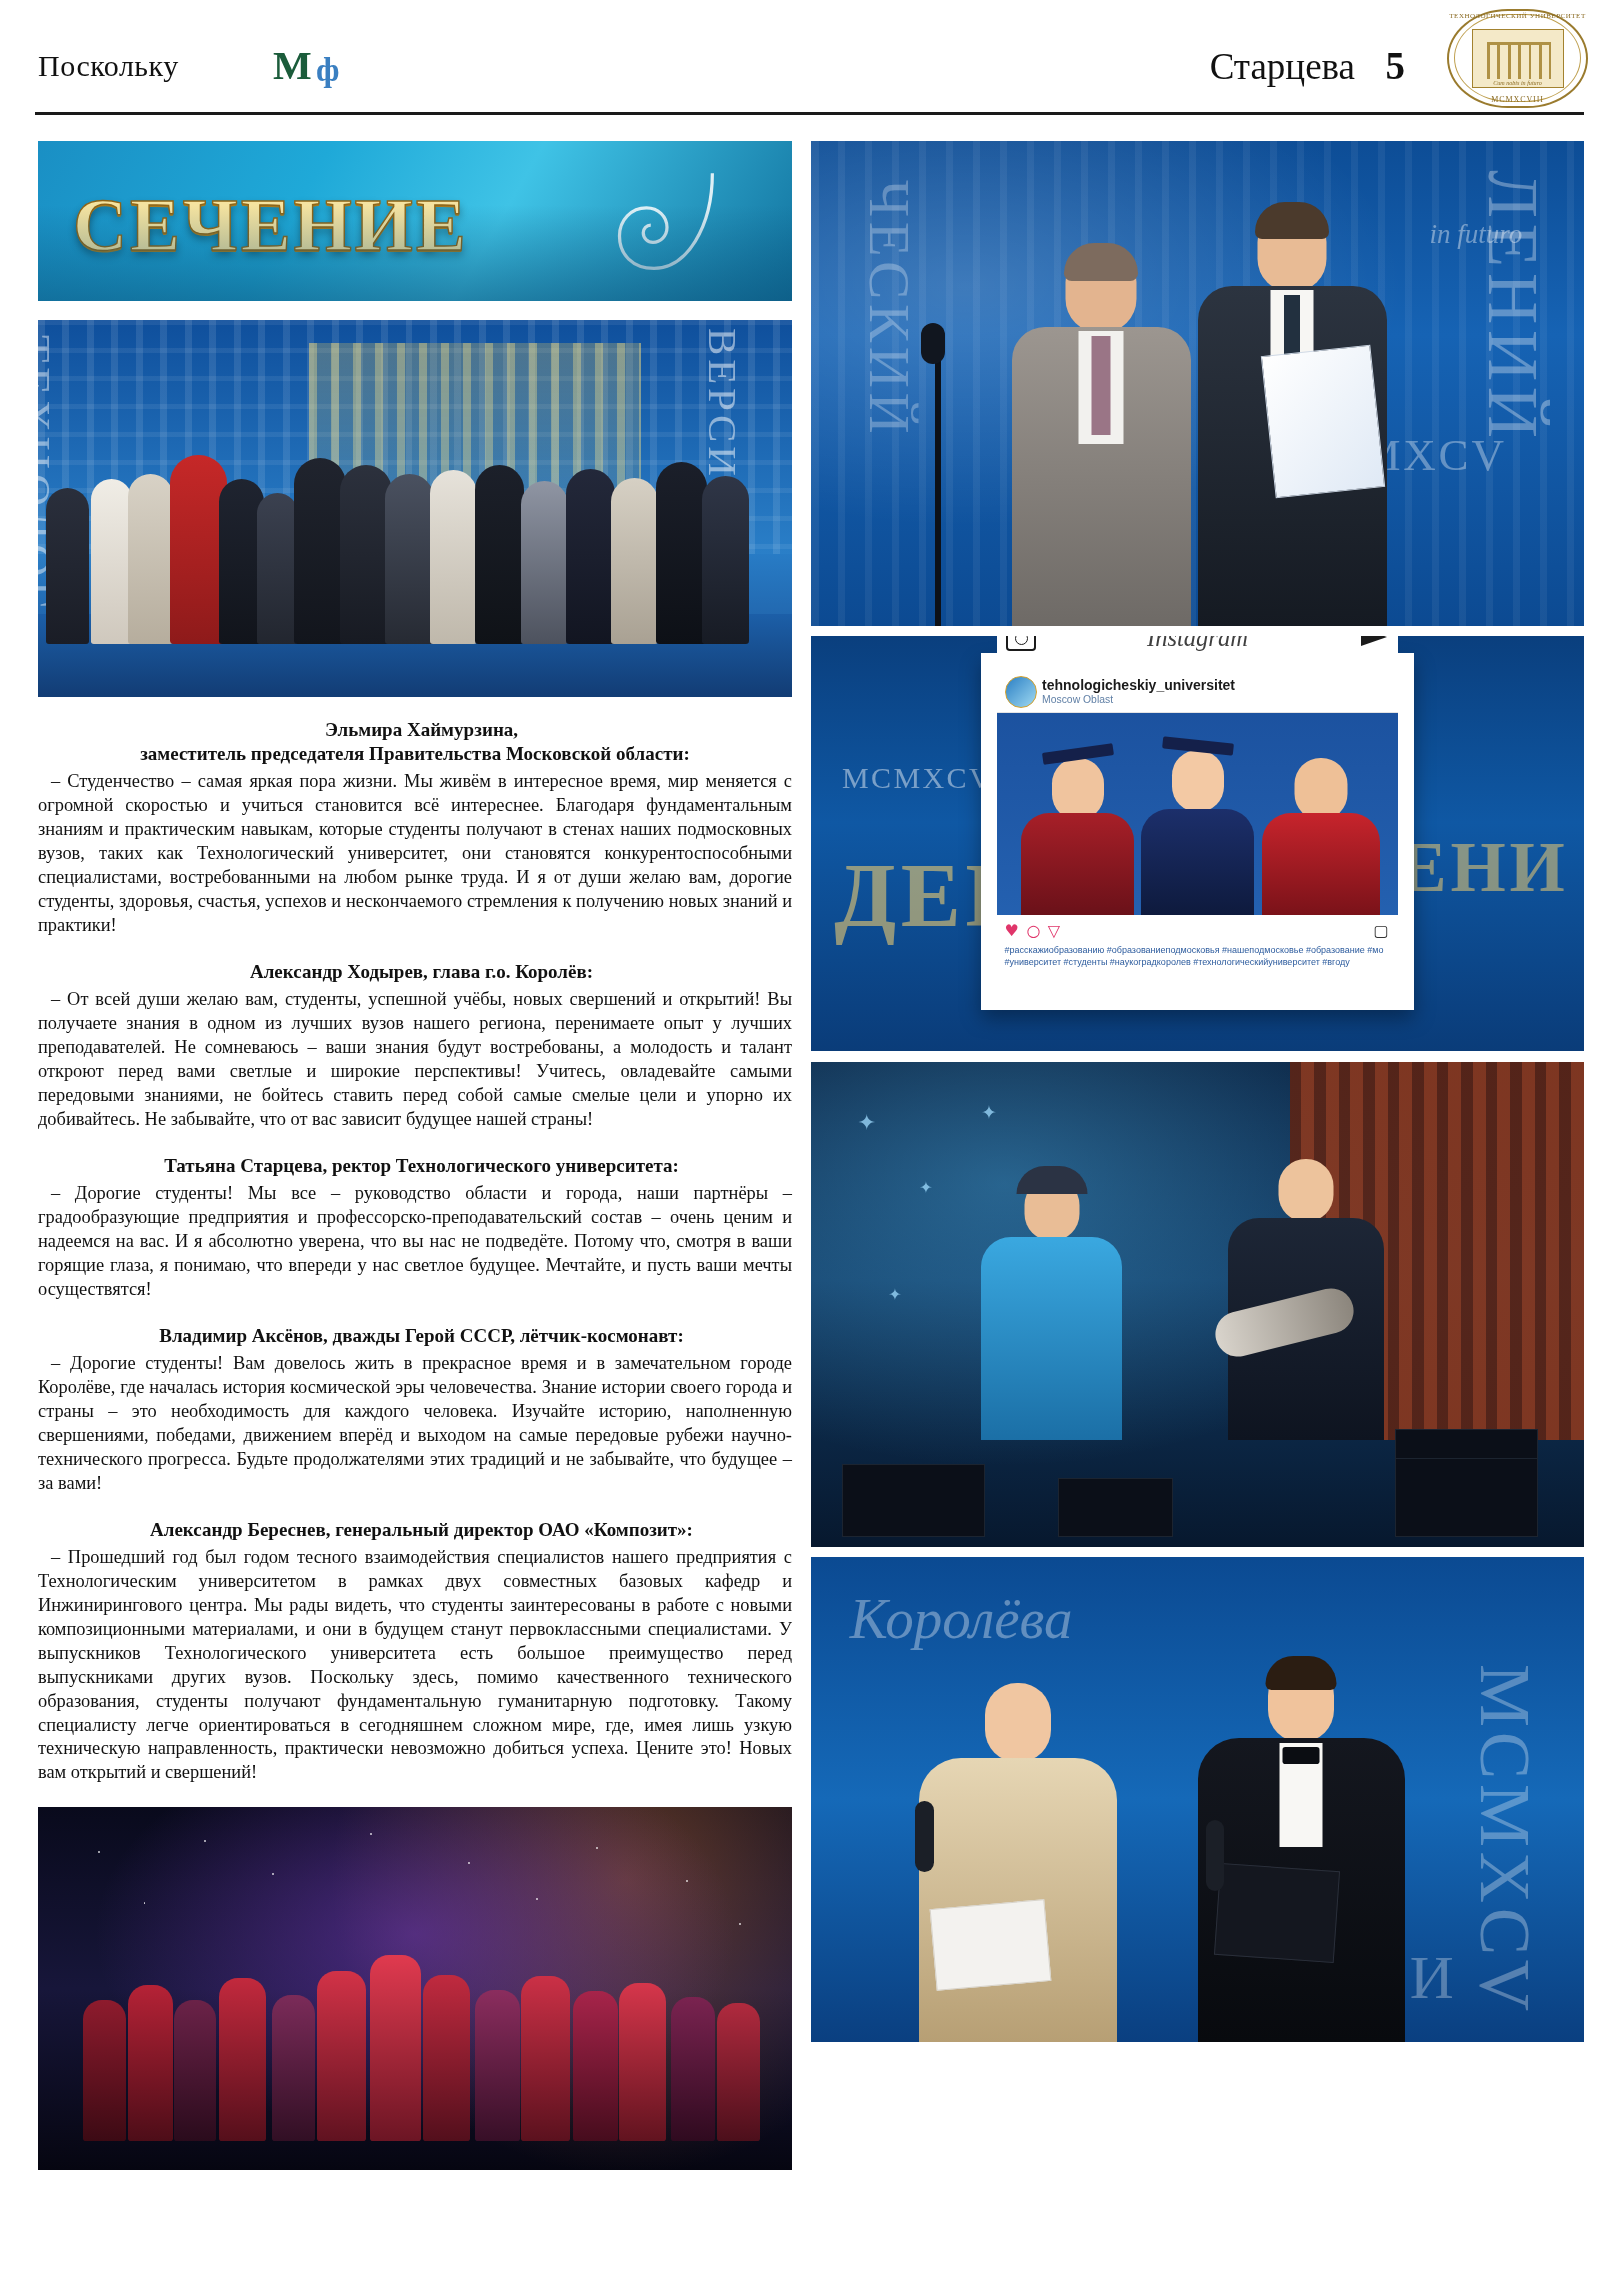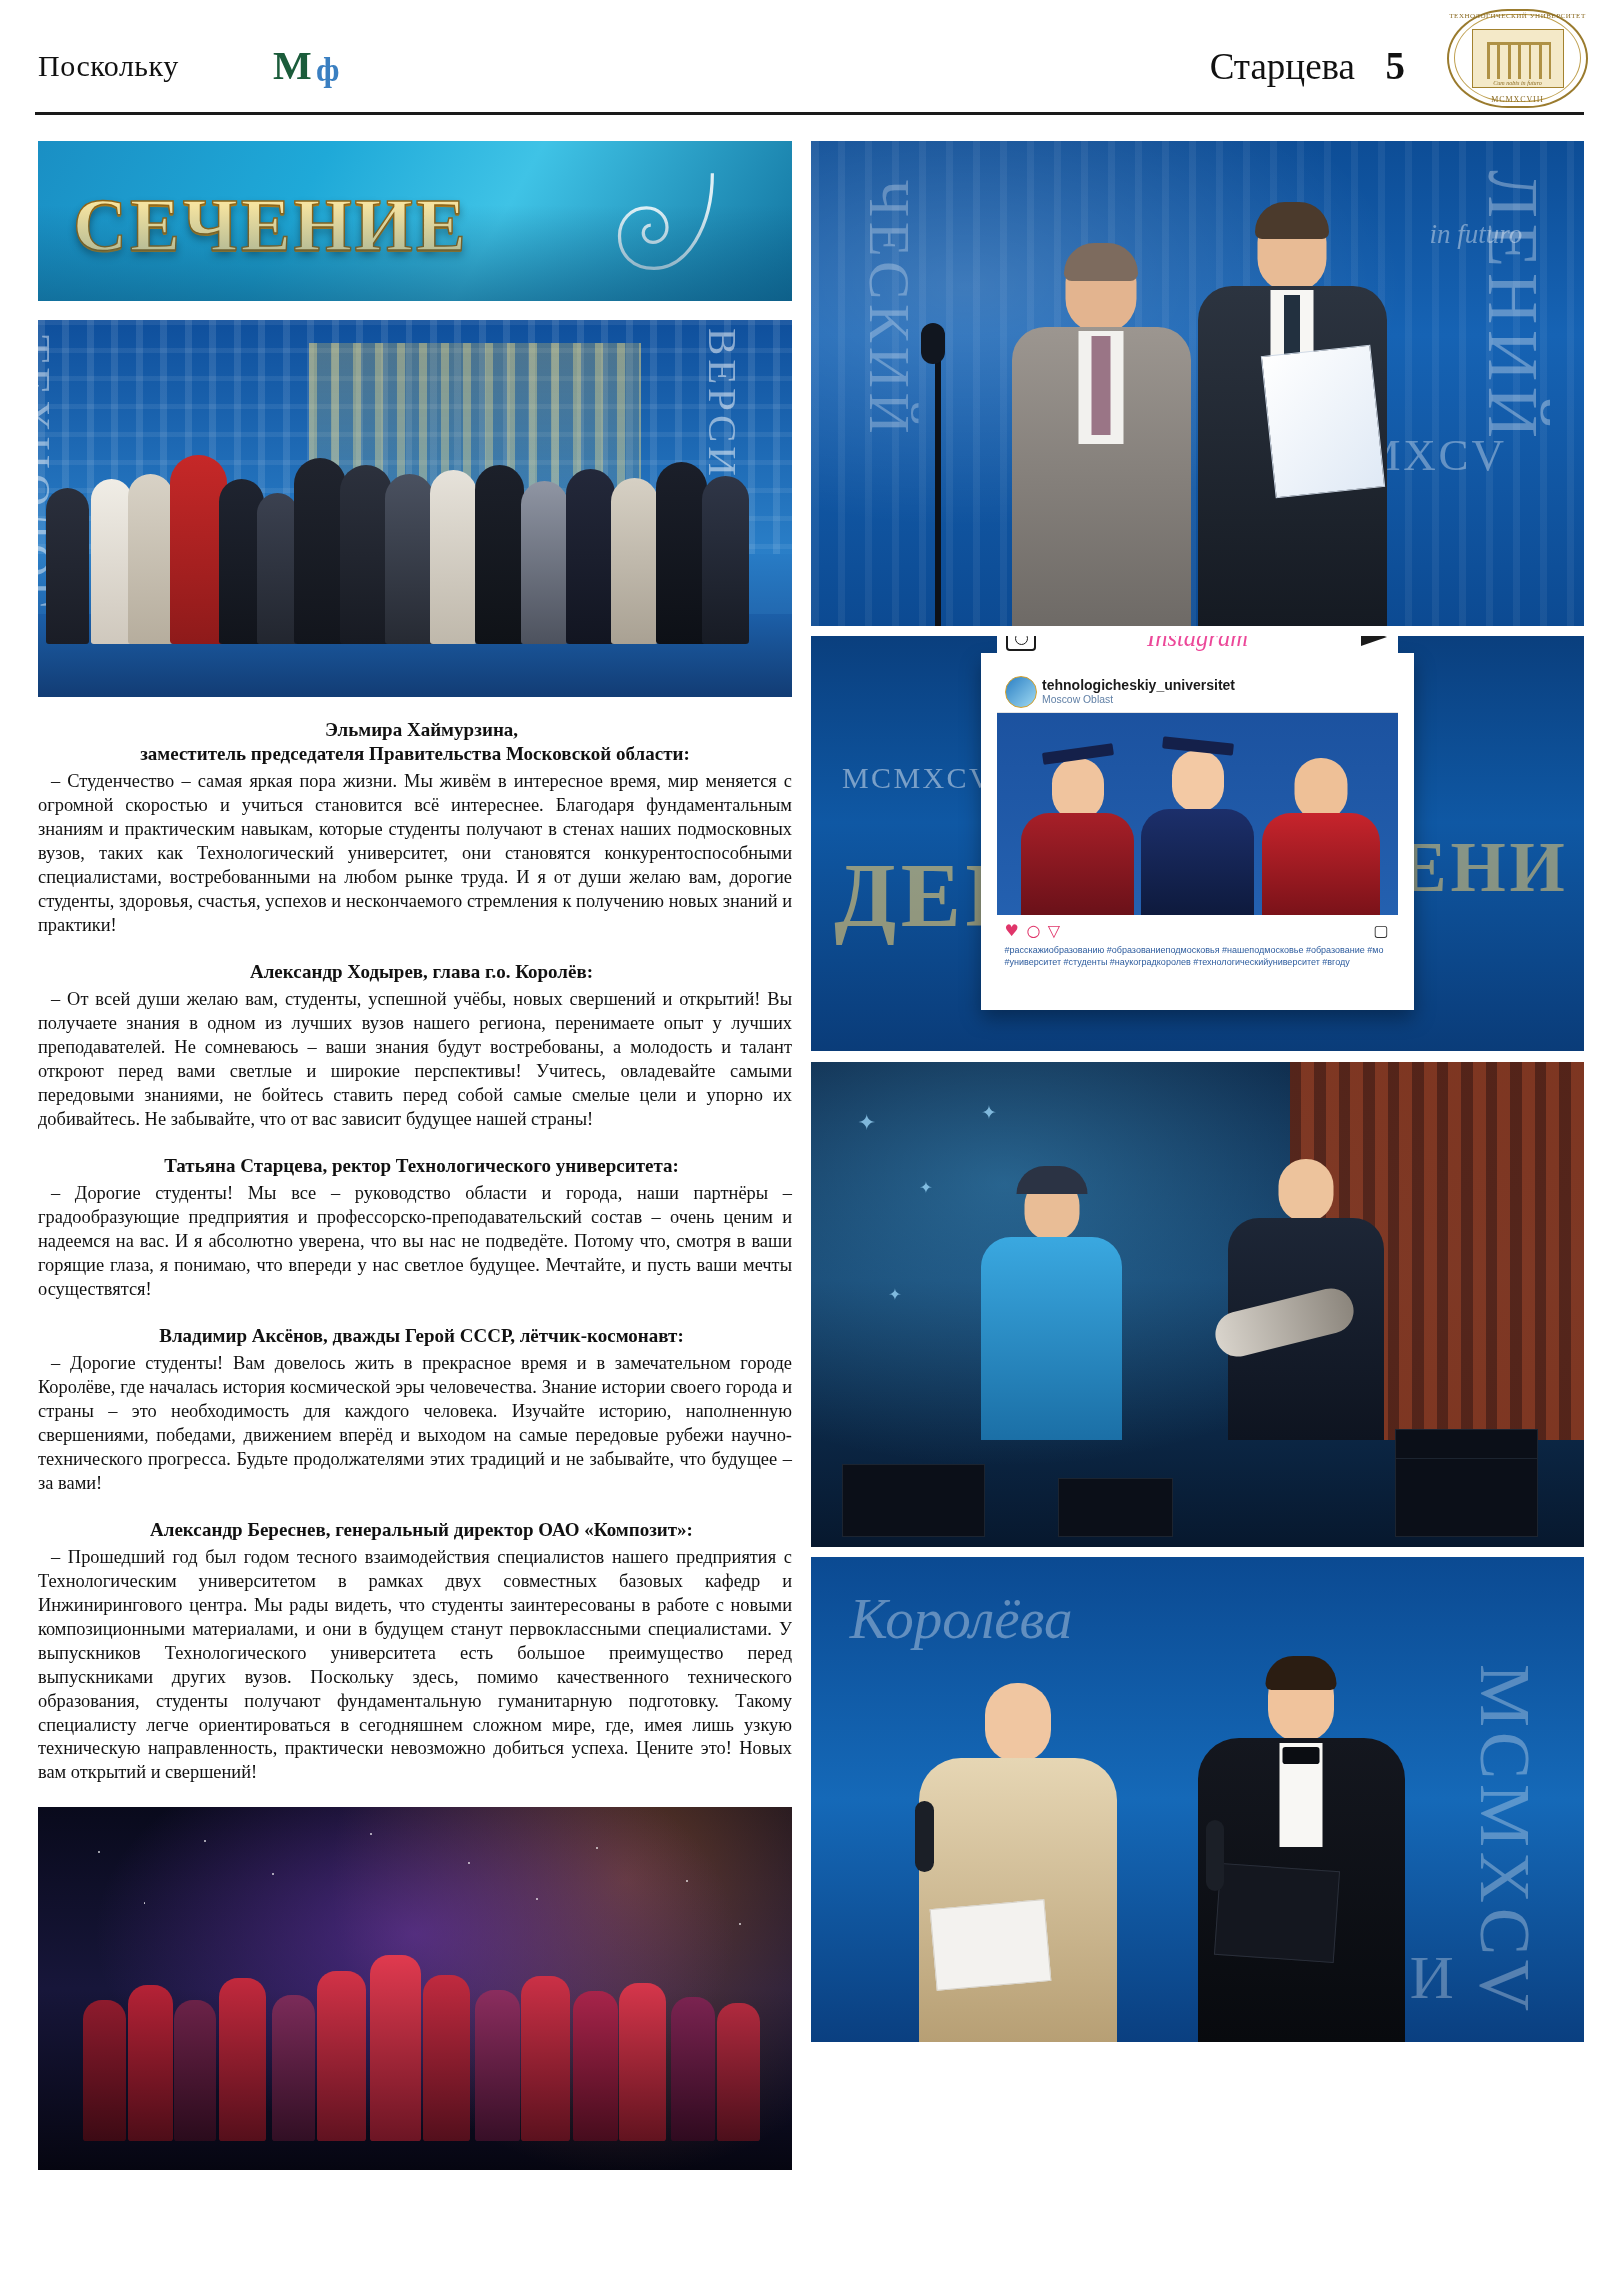--- a/index.html
+++ b/index.html
@@ -429,21 +429,21 @@
     background: linear-gradient(to bottom, #1a4f9c, #2766b6);
     box-shadow: 0 8.5px 19px rgba(0,0,0,.35);
   }
   .insta-wordmark {
     position: absolute;
     left: 50%;
     top: -57px;
     transform: translateX(-50%);
     font-size: 24.5px;
     font-family: "Liberation Serif", serif;
-    color: #ec4899;
+    color: #404040;
     font-style: italic;
   }
   .insta-hdr {
     position: absolute;
     left: 0; right: 0; top: -57px;
     height: 57px;
     background: #fff;
     border-bottom: 0.9px solid #ddd;
   }
   .insta-acct {

